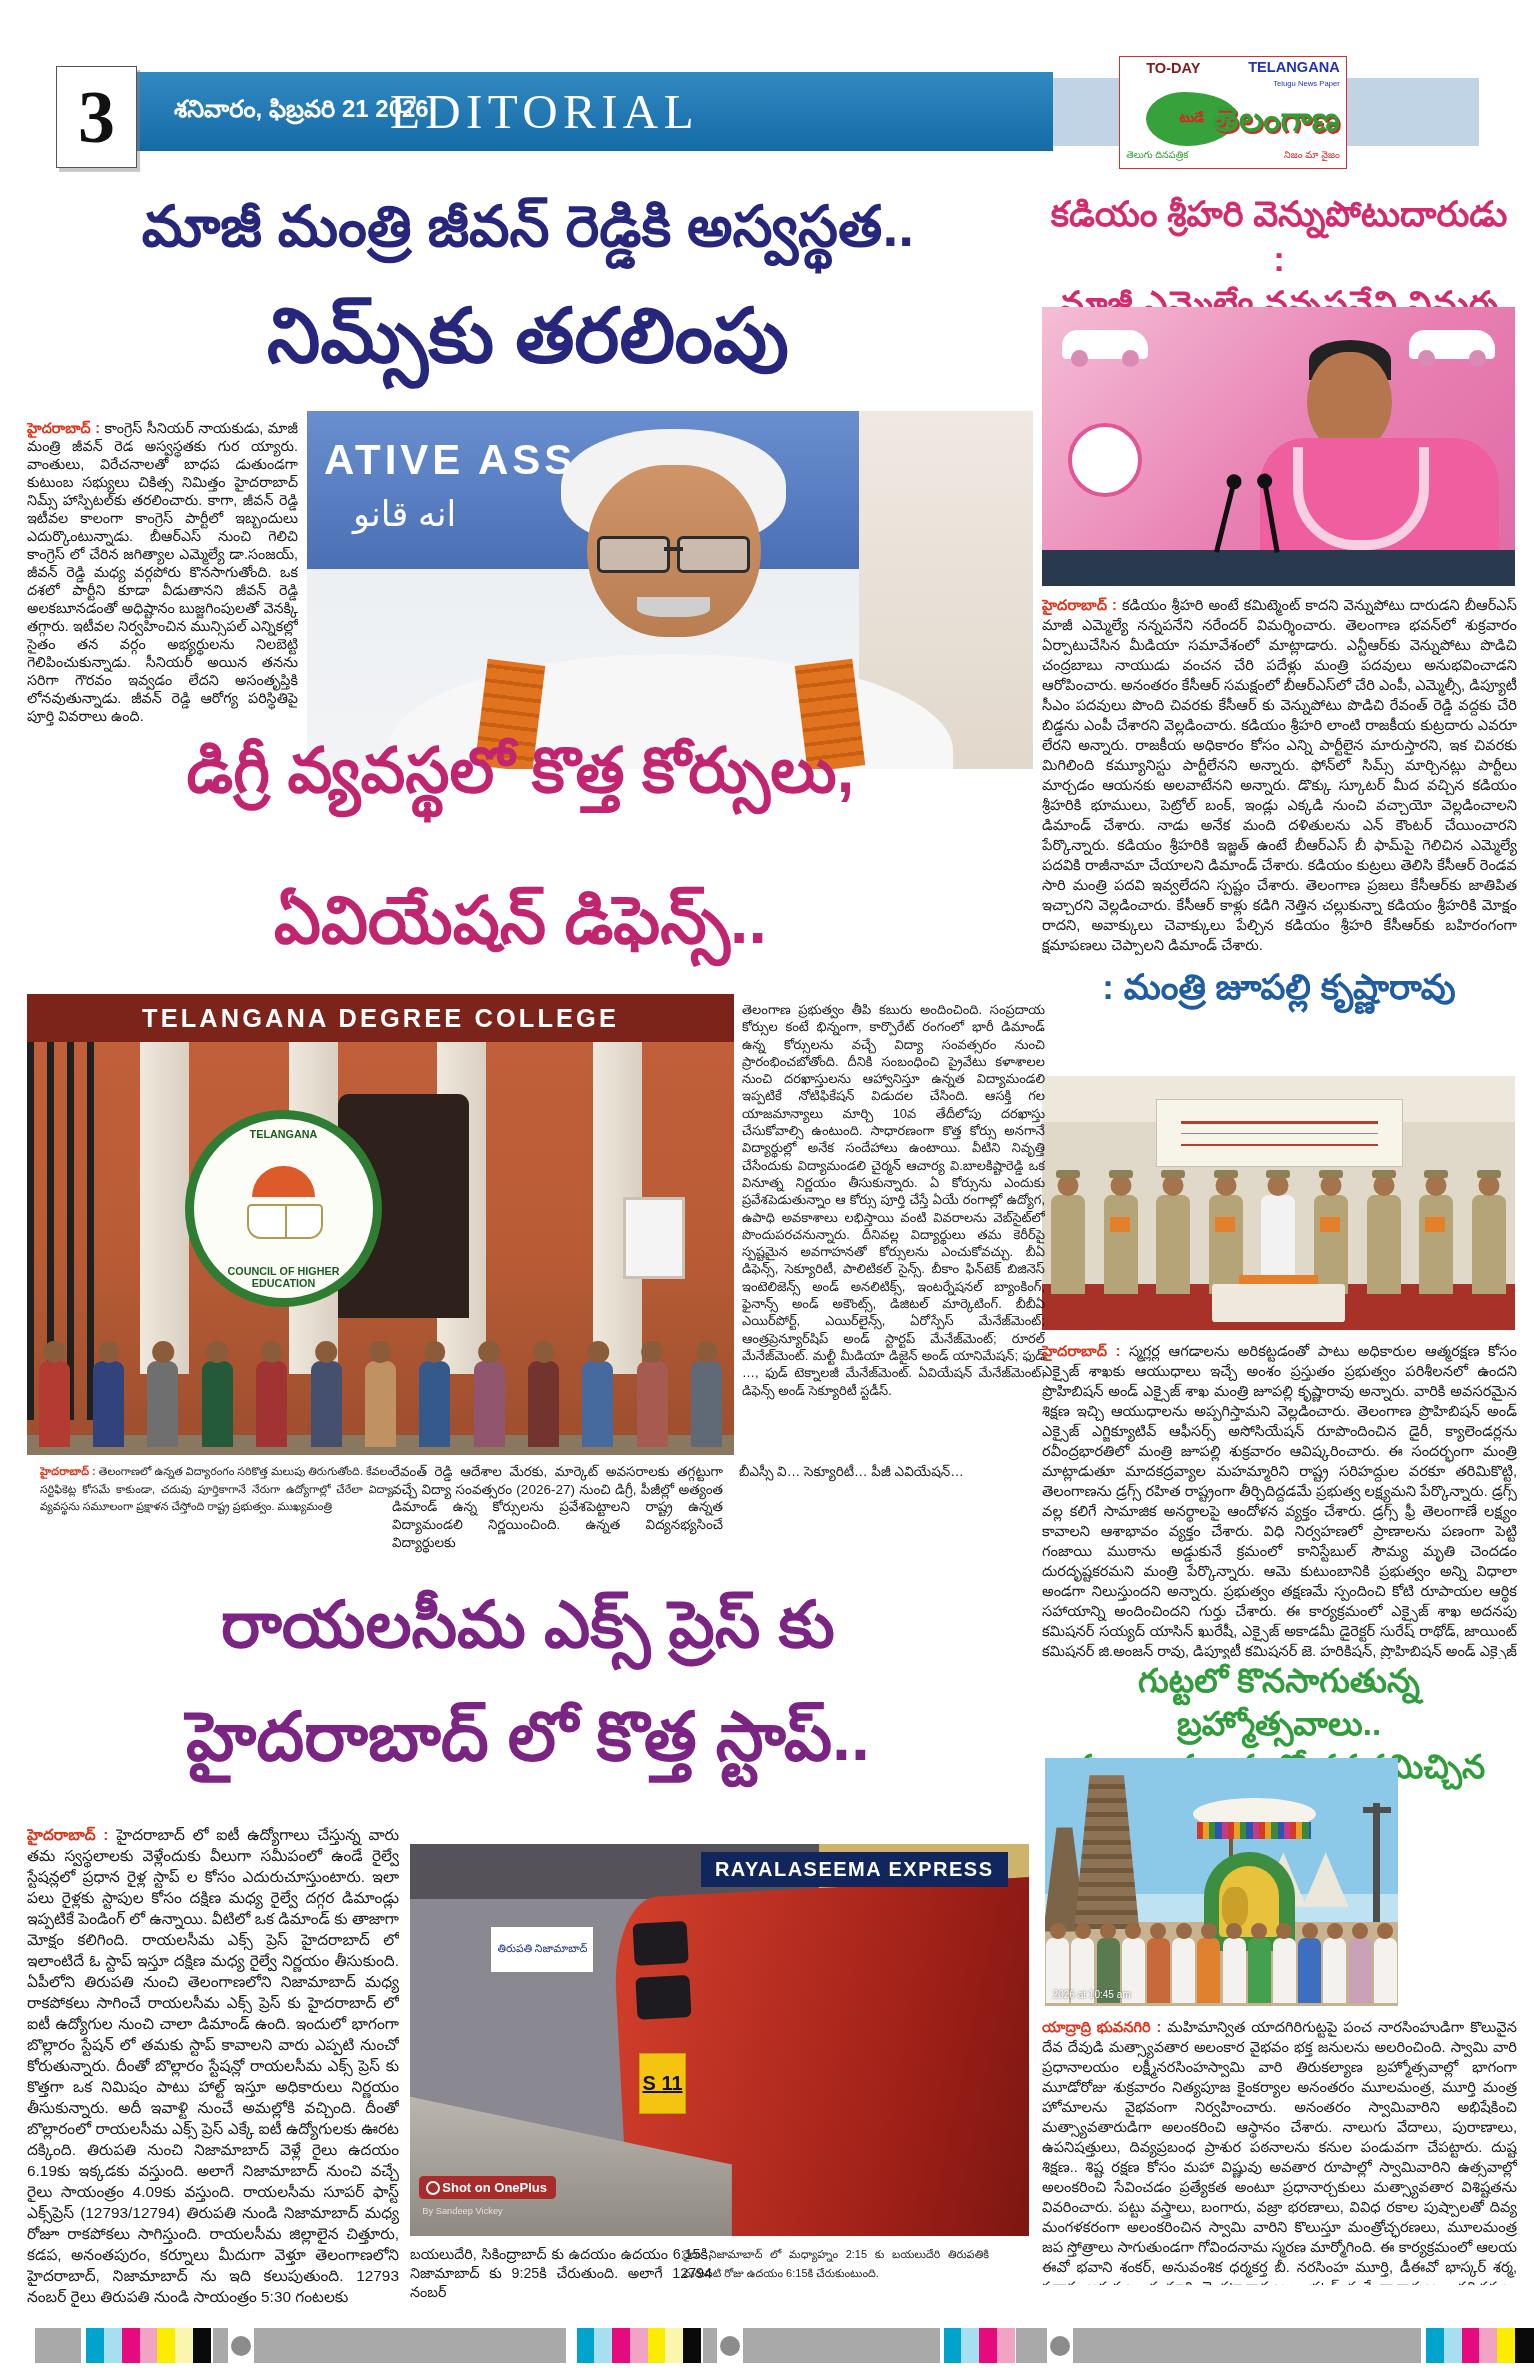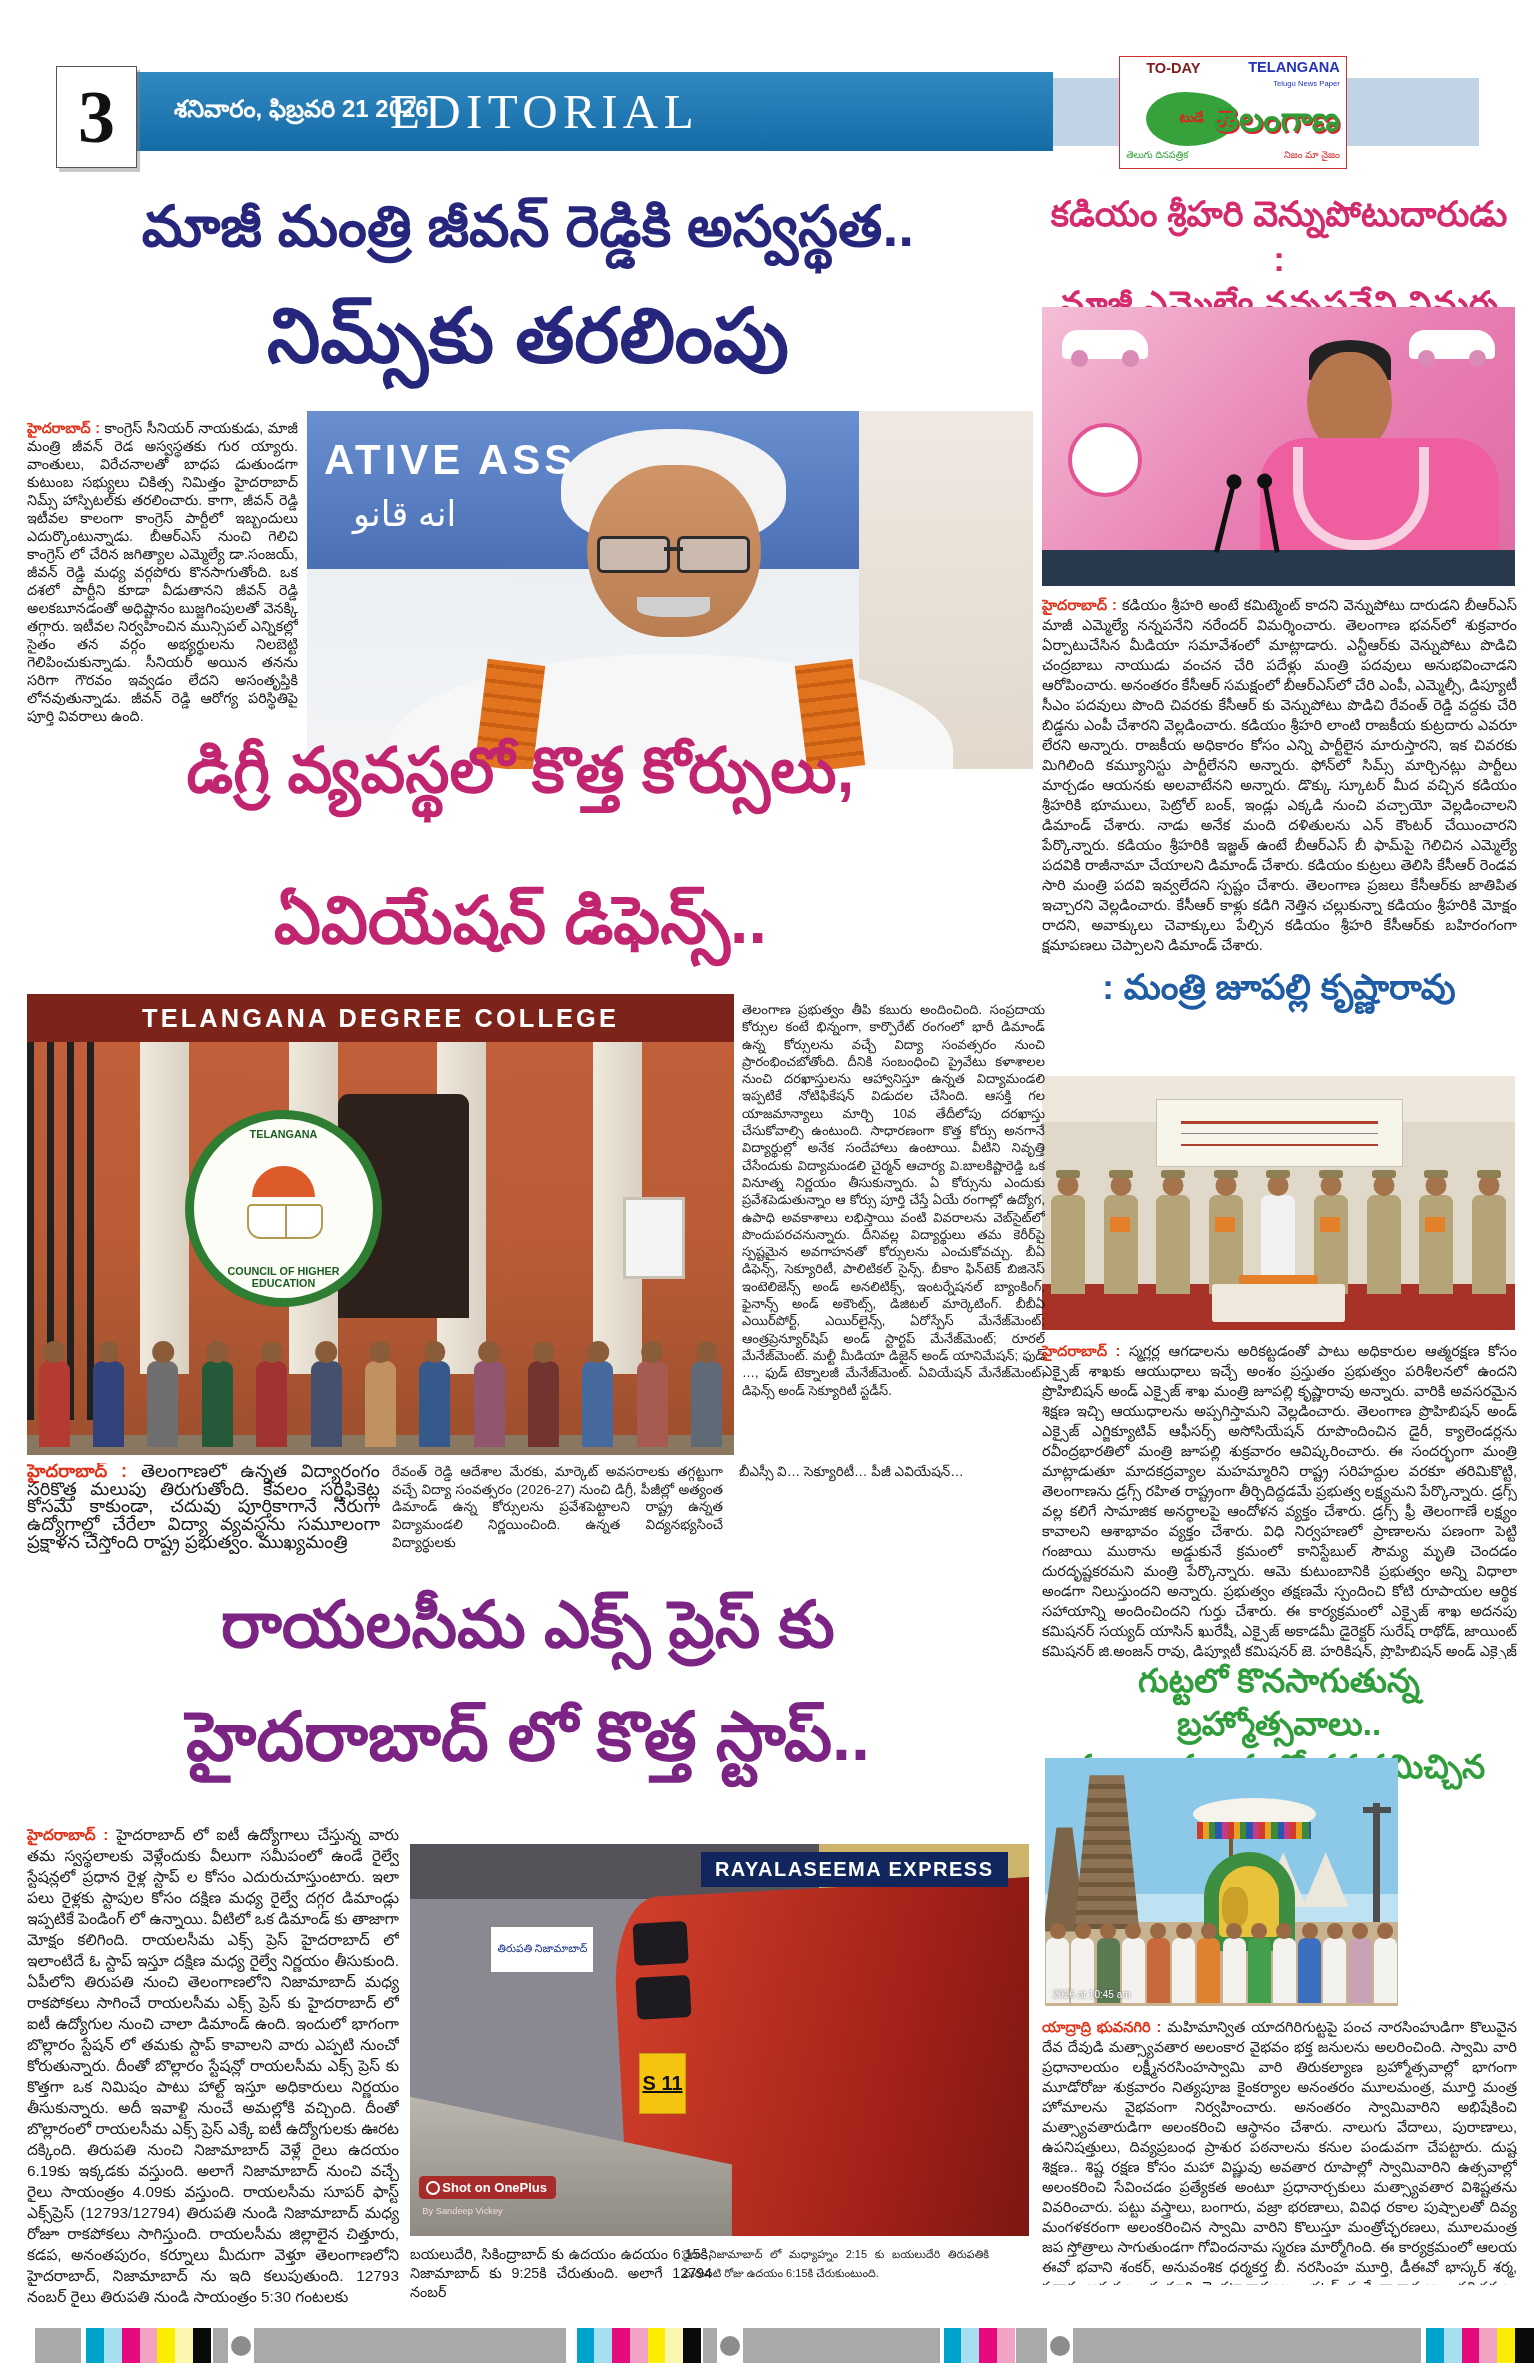--- a/index.html
+++ b/index.html
@@ -369,21 +369,21 @@
       <div class="fig"></div>
         <div class="fig"></div>
       <div class="fig"></div>
         <div class="fig"></div>
       <div class="fig"></div>
     </div>
   </div>
 
   <div class="abs tb" style="left:742px;top:1001px;width:303px;height:453px;font-size:13px;line-height:17.3px;">తెలంగాణ ప్రభుత్వం తీపి కబురు అందించింది. సంప్రదాయ కోర్సుల కంటే భిన్నంగా, కార్పొరేట్ రంగంలో భారీ డిమాండ్ ఉన్న కోర్సులను వచ్చే విద్యా సంవత్సరం నుంచి ప్రారంభించబోతోంది. దీనికి సంబంధించి ప్రైవేటు కళాశాలల నుంచి దరఖాస్తులను ఆహ్వానిస్తూ ఉన్నత విద్యామండలి ఇప్పటికే నోటిఫికేషన్ విడుదల చేసింది. ఆసక్తి గల యాజమాన్యాలు మార్చి 10వ తేదీలోపు దరఖాస్తు చేసుకోవాల్సి ఉంటుంది. సాధారణంగా కొత్త కోర్సు అనగానే విద్యార్థుల్లో అనేక సందేహాలు ఉంటాయి. వీటిని నివృత్తి చేసేందుకు విద్యామండలి చైర్మన్ ఆచార్య వి.బాలకిష్టారెడ్డి ఒక వినూత్న నిర్ణయం తీసుకున్నారు. ఏ కోర్సును ఎందుకు ప్రవేశపెడుతున్నాం ఆ కోర్సు పూర్తి చేస్తే ఏయే రంగాల్లో ఉద్యోగ, ఉపాధి అవకాశాలు లభిస్తాయి వంటి వివరాలను వెబ్‌సైట్‌లో పొందుపరచనున్నారు. దీనివల్ల విద్యార్థులు తమ కెరీర్‌పై స్పష్టమైన అవగాహనతో కోర్సులను ఎంచుకోవచ్చు. బీఏ డిఫెన్స్, సెక్యూరిటీ, పాలిటికల్ సైన్స్. బీకాం ఫిన్‌టెక్ బిజినెస్ ఇంటెలిజెన్స్ అండ్ అనలిటిక్స్, ఇంటర్నేషనల్ బ్యాంకింగ్, ఫైనాన్స్ అండ్ అకౌంట్స్, డిజిటల్ మార్కెటింగ్. బీబీఏ ఎయిర్‌పోర్ట్, ఎయిర్‌లైన్స్, ఏరోస్పేస్ మేనేజ్‌మెంట్; ఆంత్రప్రెన్యూర్‌షిప్ అండ్ స్టార్టప్ మేనేజ్‌మెంట్; రూరల్ మేనేజ్‌మెంట్. మల్టీ మీడియా డిజైన్ అండ్ యానిమేషన్; ఫుడ్ …, ఫుడ్ టెక్నాలజీ మేనేజ్‌మెంట్. ఏవియేషన్ మేనేజ్‌మెంట్; డిఫెన్స్ అండ్ సెక్యూరిటీ స్టడీస్.</div>
 
-  <div class="abs tb" style="left:27px;top:1463px;width:353px;height:113px;font-size:18px;line-height:17.7px;">
+  <div class="abs tb" style="left:40px;top:1463px;width:353px;height:113px;font-size:11px;line-height:17.7px;">
     <span class="dl">హైదరాబాద్ : </span><span>తెలంగాణలో ఉన్నత విద్యారంగం సరికొత్త మలుపు తిరుగుతోంది. కేవలం సర్టిఫికెట్ల కోసమే కాకుండా, చదువు పూర్తికాగానే నేరుగా ఉద్యోగాల్లో చేరేలా విద్యా వ్యవస్థను సమూలంగా ప్రక్షాళన చేస్తోంది రాష్ట్ర ప్రభుత్వం. ముఖ్యమంత్రి</span>
   </div>
   <div class="abs tb" style="left:392px;top:1463px;width:331px;height:113px;font-size:13.5px;line-height:17.7px;">రేవంత్ రెడ్డి ఆదేశాల మేరకు, మార్కెట్ అవసరాలకు తగ్గట్టుగా వచ్చే విద్యా సంవత్సరం (2026-27) నుంచి డిగ్రీ, పీజీల్లో అత్యంత డిమాండ్ ఉన్న కోర్సులను ప్రవేశపెట్టాలని రాష్ట్ర ఉన్నత విద్యామండలి నిర్ణయించింది. ఉన్నత విద్యనభ్యసించే విద్యార్థులకు</div>
   <div class="abs tb" style="left:739px;top:1463px;width:307px;height:113px;font-size:13.5px;line-height:17.7px;">బీఎస్సీ వి… సెక్యూరిటీ… పీజీ ఎవియేషన్…</div>
 
   <div class="abs hl hl-purple" style="left:15.4px;top:1587px;width:1025px;font-size:65px;">రాయలసీమ ఎక్స్ ప్రెస్ కు</div>
   <div class="abs hl hl-purple" style="left:15.4px;top:1696px;width:1025px;font-size:68px;">హైదరాబాద్ లో కొత్త స్టాప్..</div>
 
   <div class="abs tb" style="left:27px;top:1824px;width:372px;height:489px;font-size:15.4px;line-height:21px;">
     <span class="dl">హైదరాబాద్ : </span><span>హైదరాబాద్ లో ఐటీ ఉద్యోగాలు చేస్తున్న వారు తమ స్వస్థలాలకు వెళ్లేందుకు వీలుగా సమీపంలో ఉండే రైల్వే స్టేషన్లలో ప్రధాన రైళ్ల స్టాప్ ల కోసం ఎదురుచూస్తుంటారు. ఇలా పలు రైళ్లకు స్టాపుల కోసం దక్షిణ మధ్య రైల్వే దగ్గర డిమాండ్లు ఇప్పటికే పెండింగ్ లో ఉన్నాయి. వీటిలో ఒక డిమాండ్ కు తాజాగా మోక్షం కలిగింది. రాయలసీమ ఎక్స్ ప్రెస్ హైదరాబాద్ లో ఇలాంటిదే ఓ స్టాప్ ఇస్తూ దక్షిణ మధ్య రైల్వే నిర్ణయం తీసుకుంది. ఏపీలోని తిరుపతి నుంచి తెలంగాణలోని నిజామాబాద్ మధ్య రాకపోకలు సాగించే రాయలసీమ ఎక్స్ ప్రెస్ కు హైదరాబాద్ లో ఐటీ ఉద్యోగుల నుంచి చాలా డిమాండ్ ఉంది. ఇందులో భాగంగా బొల్లారం స్టేషన్ లో తమకు స్టాప్ కావాలని వారు ఎప్పటి నుంచో కోరుతున్నారు. దీంతో బొల్లారం స్టేషన్లో రాయలసీమ ఎక్స్ ప్రెస్ కు కొత్తగా ఒక నిమిషం పాటు హాల్ట్ ఇస్తూ అధికారులు నిర్ణయం తీసుకున్నారు. అదీ ఇవాళ్టి నుంచే అమల్లోకి వచ్చింది. దీంతో బొల్లారంలో రాయలసీమ ఎక్స్ ప్రెస్ ఎక్కే ఐటీ ఉద్యోగులకు ఊరట దక్కింది. తిరుపతి నుంచి నిజామాబాద్ వెళ్లే రైలు ఉదయం 6.19కు ఇక్కడకు వస్తుంది. అలాగే నిజామాబాద్ నుంచి వచ్చే రైలు సాయంత్రం 4.09కు వస్తుంది. రాయలసీమ సూపర్ ఫాస్ట్ ఎక్స్‌ప్రెస్ (12793/12794) తిరుపతి నుండి నిజామాబాద్ మధ్య రోజూ రాకపోకలు సాగిస్తుంది. రాయలసీమ జిల్లాలైన చిత్తూరు, కడప, అనంతపురం, కర్నూలు మీదుగా వెళ్తూ తెలంగాణలోని హైదరాబాద్, నిజామాబాద్ ను ఇది కలుపుతుంది. 12793 నంబర్ రైలు తిరుపతి నుండి సాయంత్రం 5:30 గంటలకు</span>

